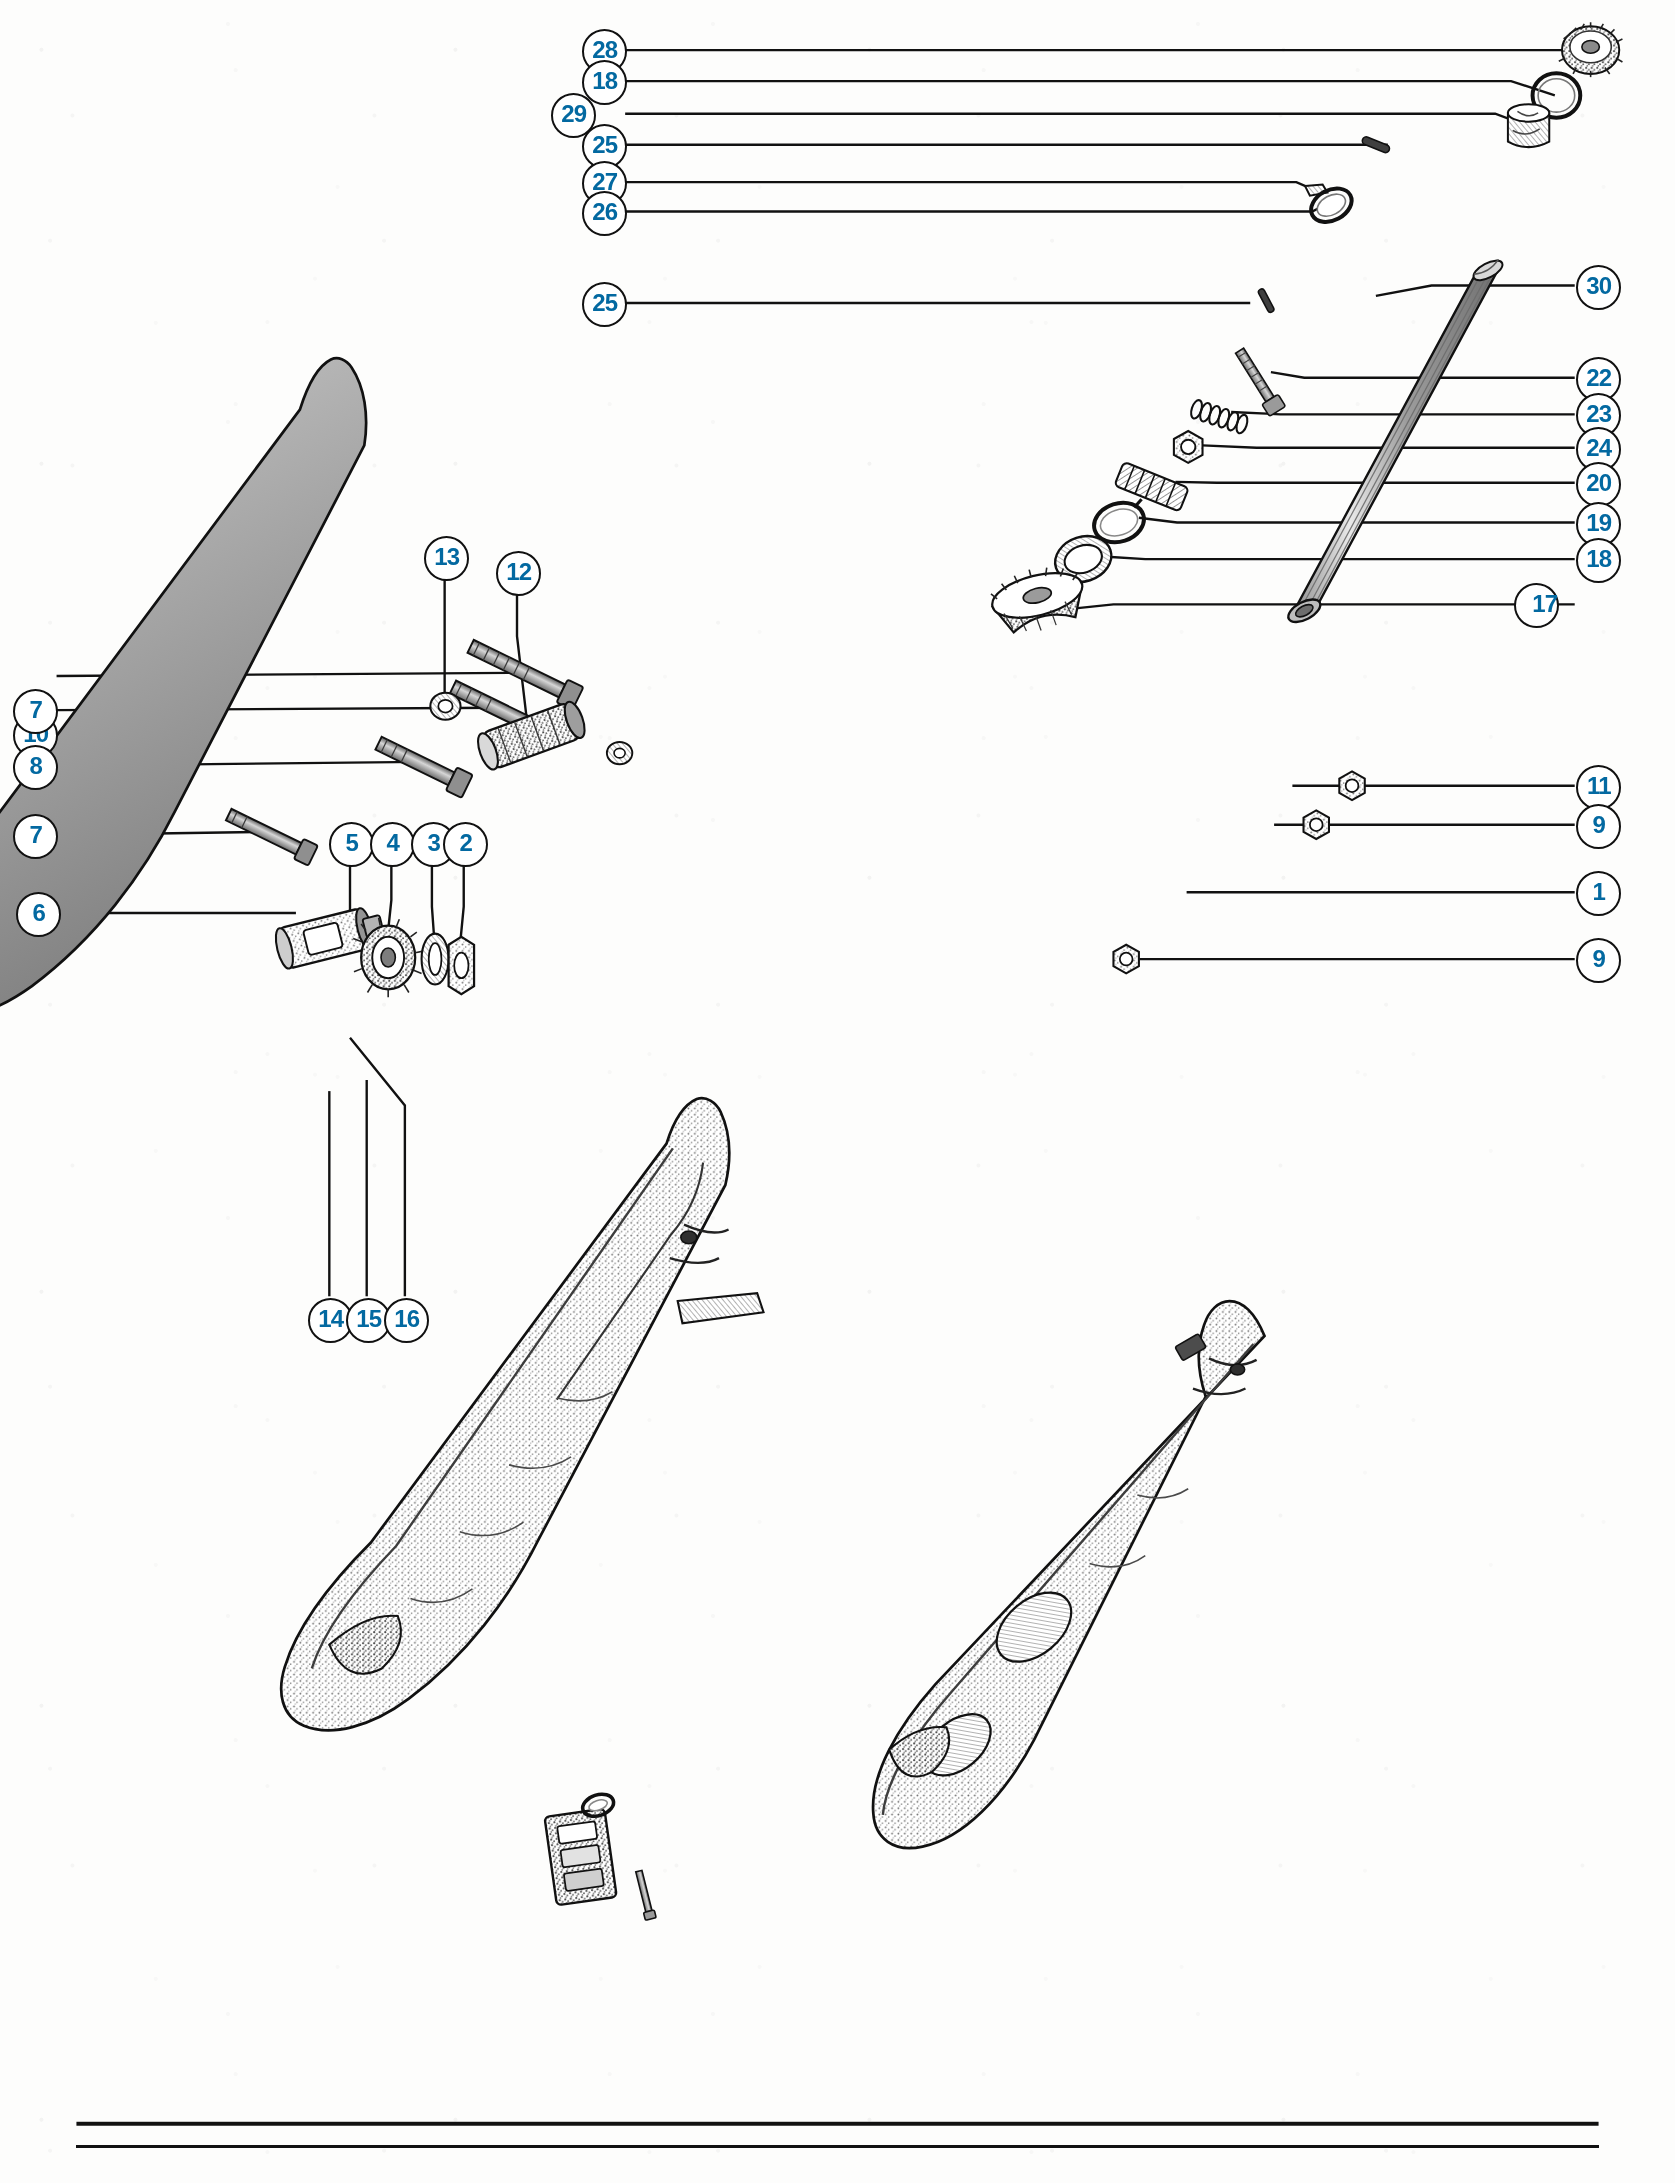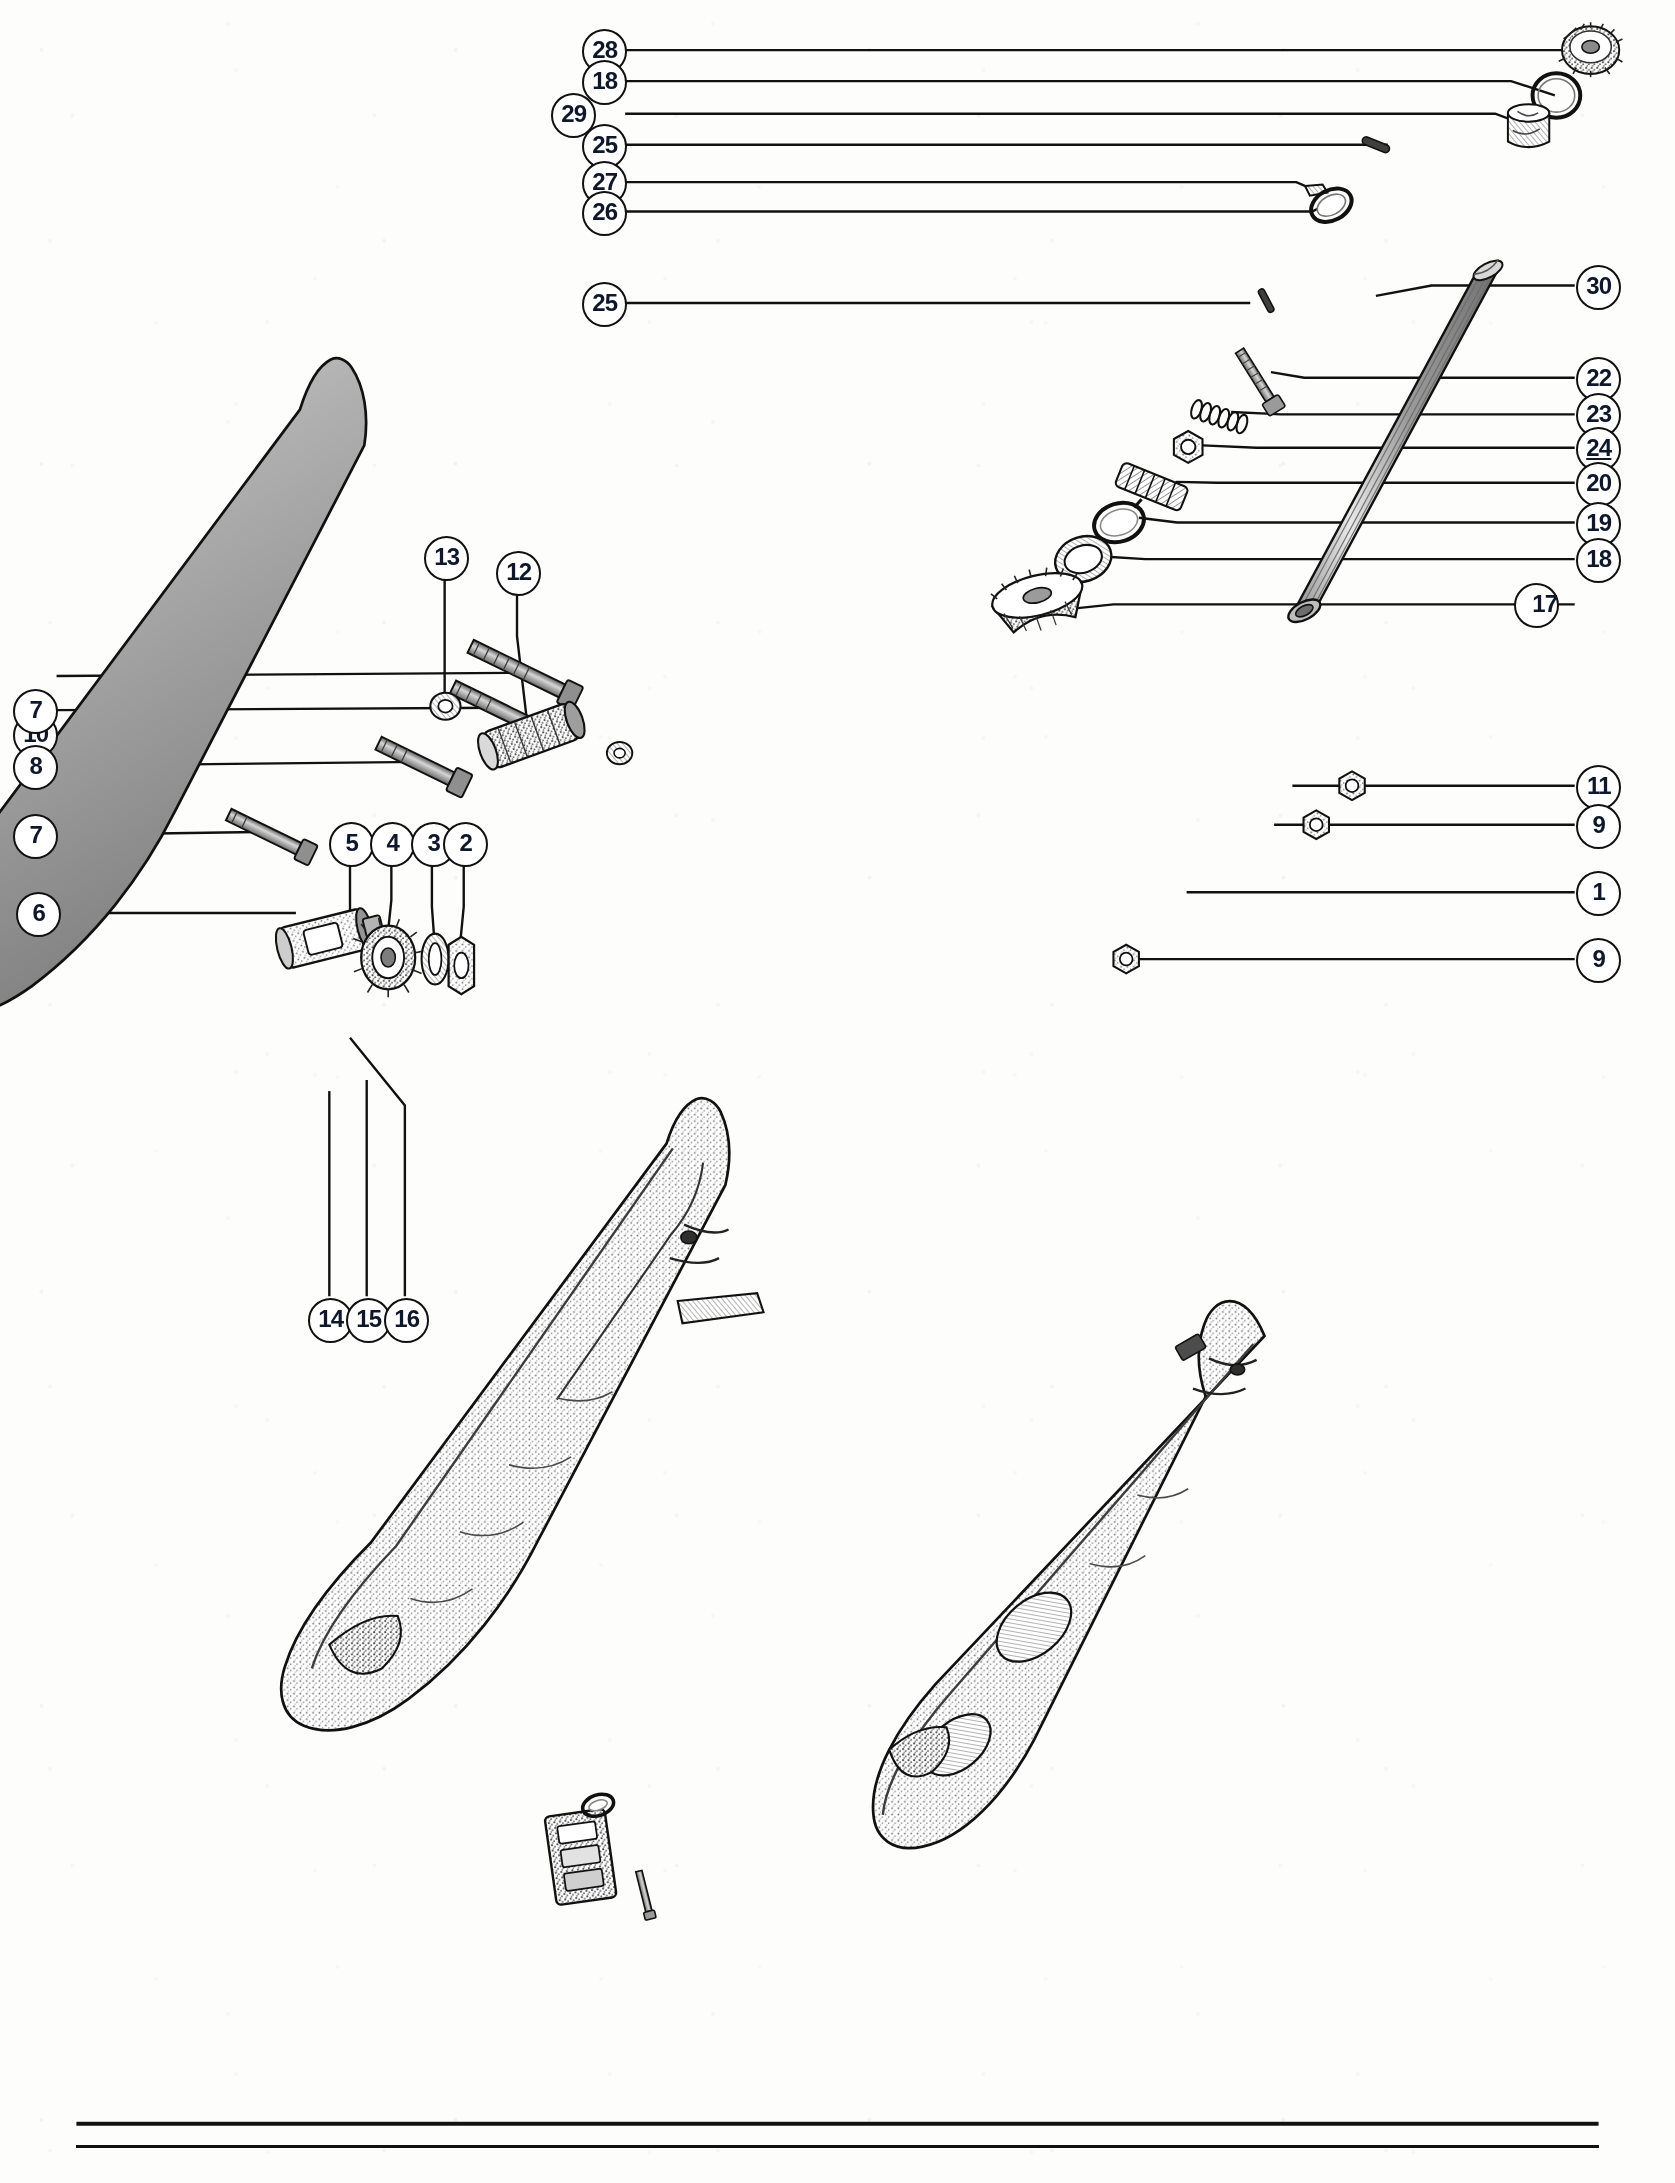--- a/index.html
+++ b/index.html
@@ -41,21 +41,21 @@
   }
   .callout {
     position: absolute;
     width: 41px;
     height: 41px;
     margin-left: -20.7px;
     margin-top: -20.7px;
     border: 2.4px solid #111;
     border-radius: 50%;
     background: #fff;
-    color: #0f172a;
+    color: #0369a1;
     font-size: 24px;
     font-weight: 700;
     line-height: 37px;
     text-align: center;
     letter-spacing: -0.8px;
     font-family: "Liberation Sans", sans-serif;
   }
   .bottom-rule {
     position: absolute;
     left: 76px;
@@ -515,21 +515,21 @@
       <div class="callout" style="left: 603px; top: 50px;">28</div>
       <div class="callout" style="left: 603px; top: 81px;">18</div>
       <div class="callout" style="left: 572px; top: 114px;">29</div>
       <div class="callout" style="left: 603px; top: 145px;">25</div>
       <div class="callout" style="left: 603px; top: 182px;">27</div>
       <div class="callout" style="left: 603px; top: 212px; text-align: center;">26</div>
       <div class="callout" style="left: 603px; top: 303px;">25</div>
       <div class="callout" style="left: 1597px; top: 286px;">30</div>
       <div class="callout" style="left: 1597px; top: 378px;">22</div>
       <div class="callout" style="left: 1597px; top: 414px;">23</div>
-      <div class="callout" style="left: 1597px; top: 448px; text-decoration: underline;">24</div>
+      <div class="callout" style="left: 1597px; top: 448px;">24</div>
       <div class="callout" style="left: 1597px; top: 483px;">20</div>
       <div class="callout" style="left: 1597px; top: 523px;">19</div>
       <div class="callout" style="left: 1597px; top: 559px;">18</div>
       <div class="callout" style="left: 1535px; top: 604px; text-align: right;">17</div>
       <div class="callout" style="left: 445px; top: 557px;">13</div>
       <div class="callout" style="left: 517px; top: 572px;">12</div>
       <div class="callout" style="left: 34px; top: 676px; margin-top: 37px;">10</div>
       <div class="callout" style="left: 34px; top: 710px;">7</div>
       <div class="callout" style="left: 34px; top: 766px;">8</div>
       <div class="callout" style="left: 34px; top: 835px;">7</div>

